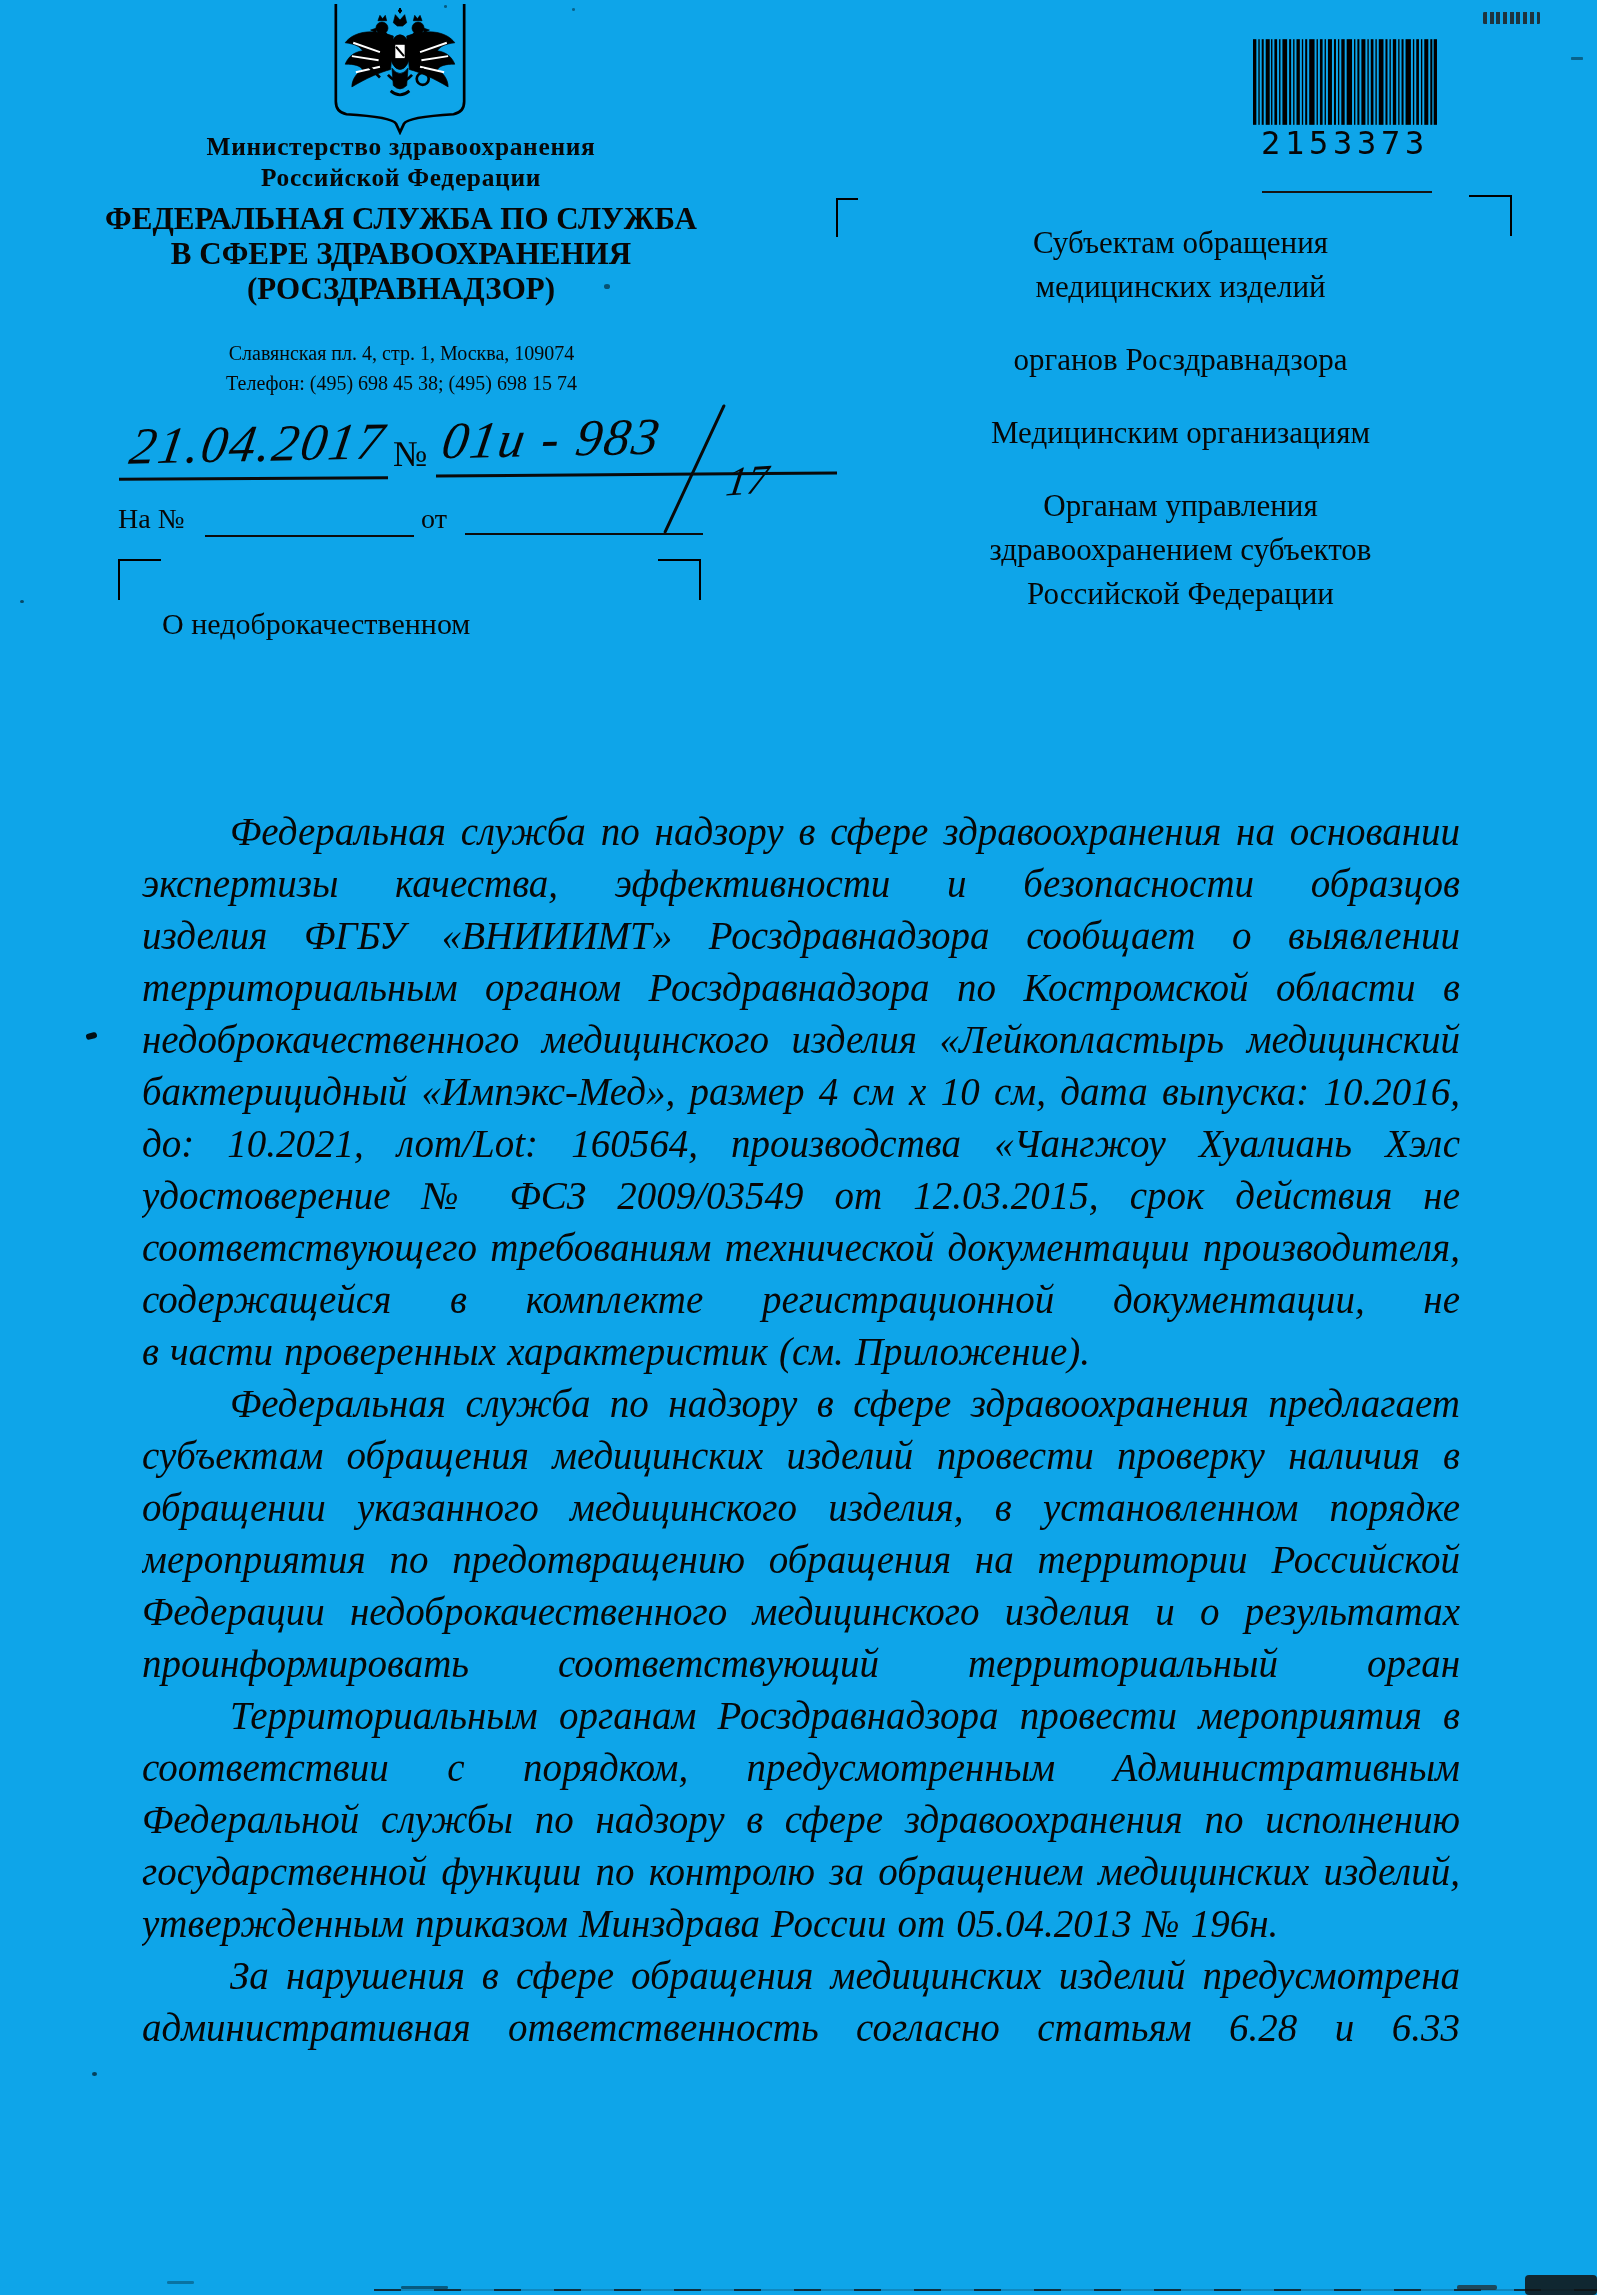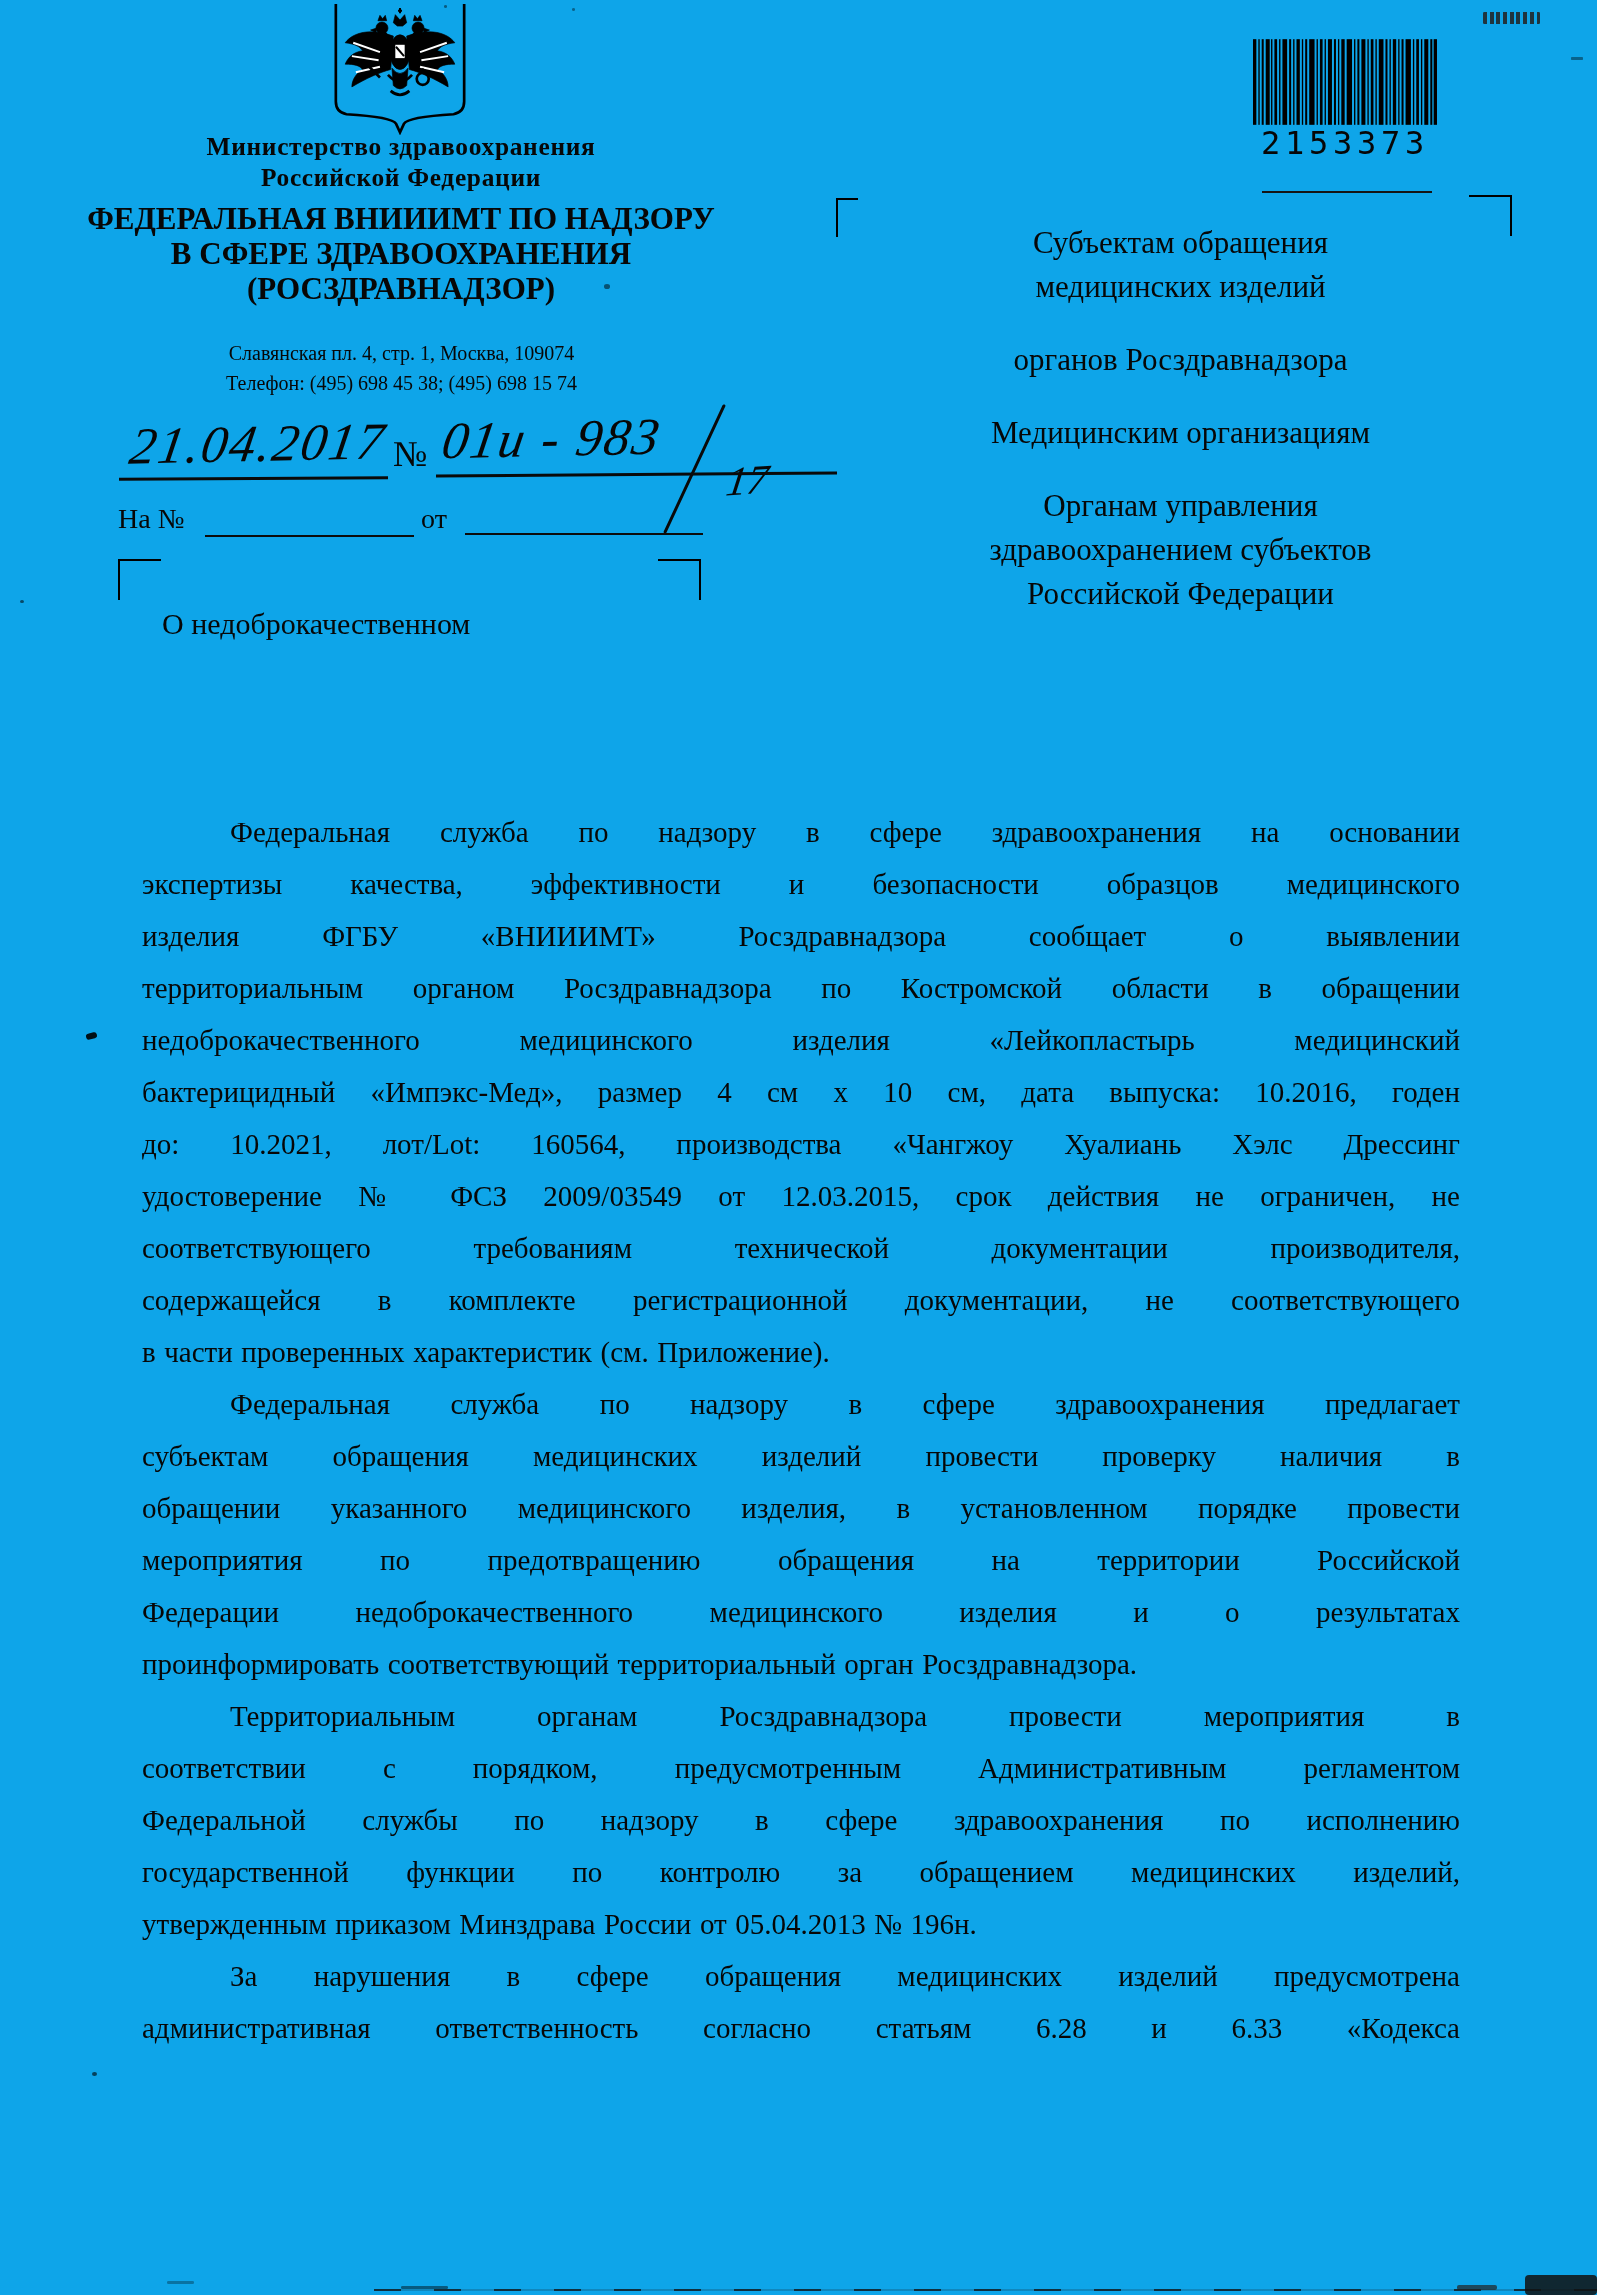--- a/index.html
+++ b/index.html
@@ -71,21 +71,22 @@
   }
   .rec-group{margin-bottom:29px;}
   
   .subject{
     position:absolute;left:162px;top:600px;width:508px;
     font-size:30px;line-height:47px;
   }
   
   .body-text{
     position:absolute;left:142px;top:806px;width:1318px;
-    font-size:29px;
+    font-size:39px;
+    font-style:italic;
   }
   .bl{
     line-height:52px;height:52px;overflow:hidden;
     text-align:justify;text-align-last:justify;
     word-spacing:1.3px;white-space:normal;
   }
   .bl.ind{padding-left:88px;width:1230px;}
   .bl.pl{text-align-last:left;}
   
   .afact{position:absolute;background:#000;border-radius:50%;}
@@ -144,21 +145,21 @@
         <path d="M-52,82 l6,-2 -2,6 z"></path>
       </g>
     </svg>
   </div>
 
   <div class="ministry">
     <div>Министерство здравоохранения</div>
     <div>Российской Федерации</div>
   </div>
   <div class="service">
-    <div>ФЕДЕРАЛЬНАЯ ВНИИИМТ ПО НАДЗОРУ</div>
+    <div>ФЕДЕРАЛЬНАЯ СЛУЖБА ПО СЛУЖБА</div>
     <div>В СФЕРЕ ЗДРАВООХРАНЕНИЯ</div>
     <div>(РОСЗДРАВНАДЗОР)</div>
   </div>
   <div class="addr">
     <div>Славянская пл. 4, стр. 1, Москва, 109074</div>
     <div>Телефон: (495) 698 45 38; (495) 698 15 74</div>
   </div>
 
   <div class="barcode">
     <svg width="184" height="86" viewBox="0 0 275 128" xmlns="http://www.w3.org/2000/svg">

